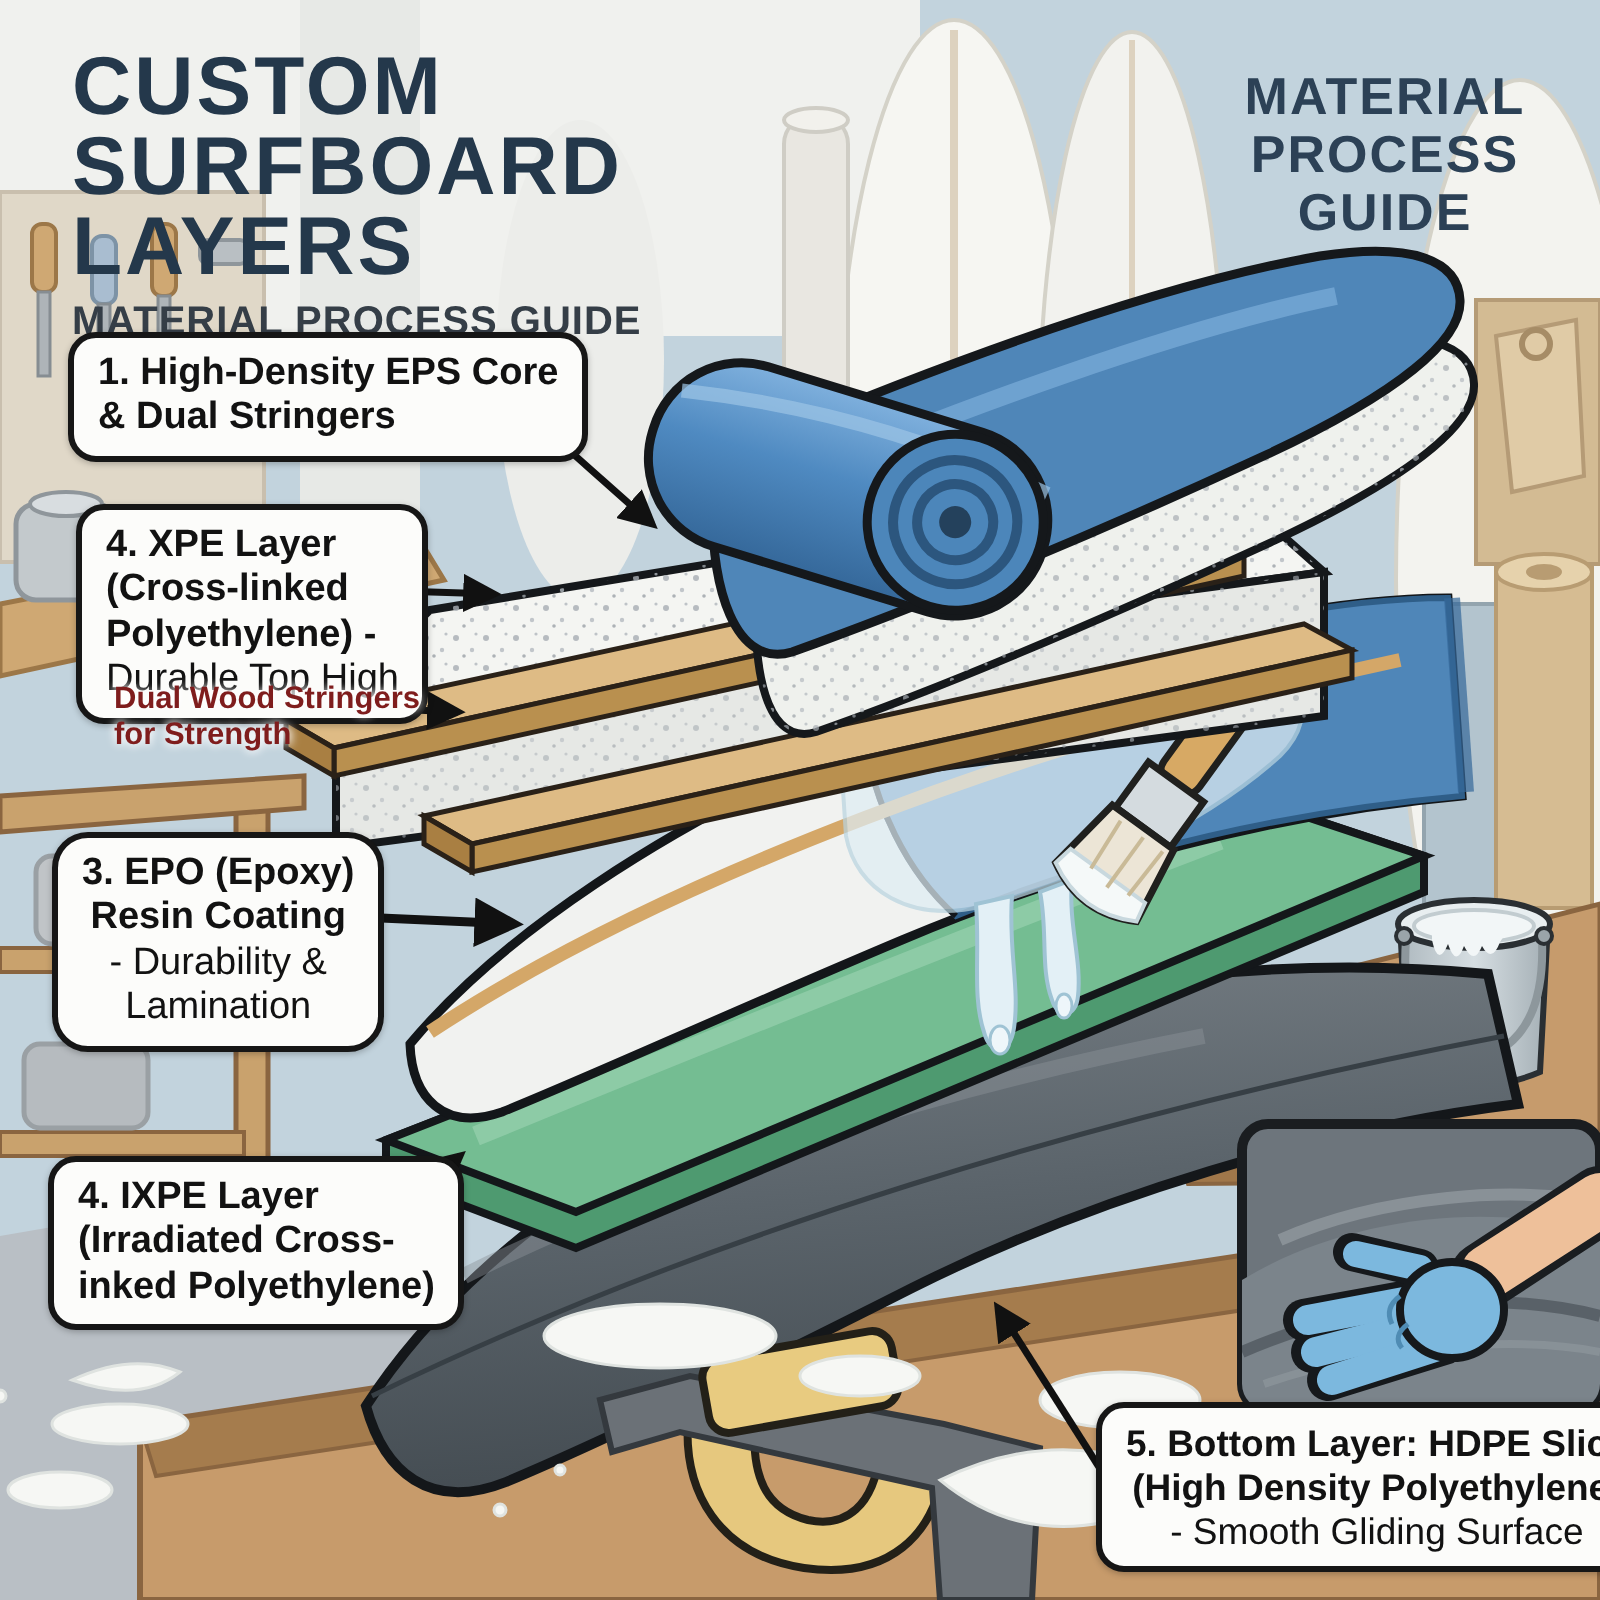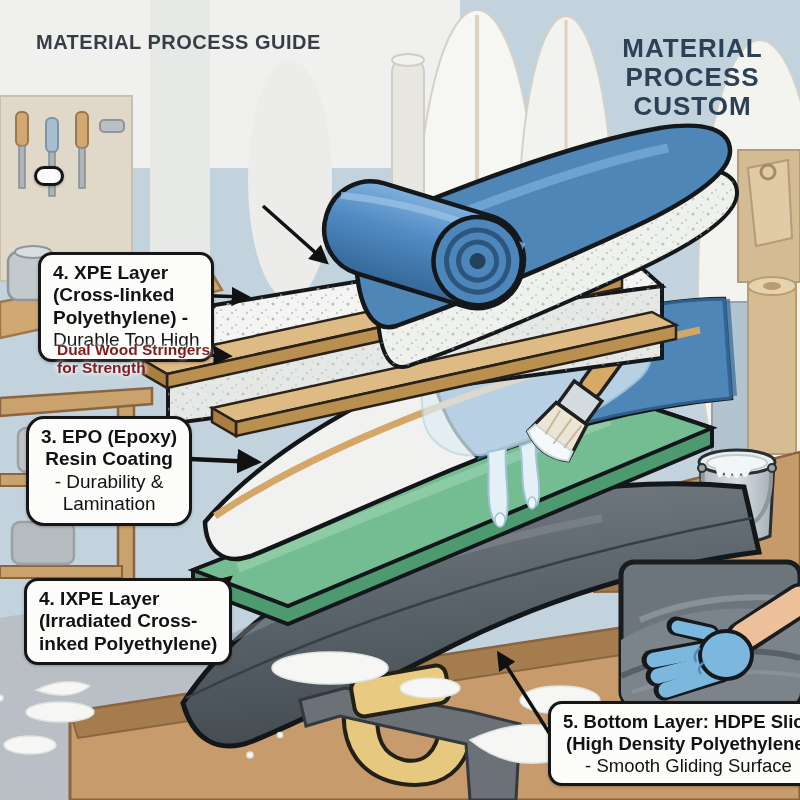--- a/index.html
+++ b/index.html
@@ -287,28 +287,33 @@
     <path d="M184,295 L247,297" marker-end="url(#ah)"></path>
     <path d="M186,354 L229,356" marker-end="url(#ah)"></path>
     <path d="M168,458 L257,462" marker-end="url(#ah)" stroke-width="4.5"></path>
     <path d="M191,611 L230,578" marker-end="url(#ah)"></path>
     <path d="M553,739 L499,654" marker-end="url(#ah)"></path>
   </g>
 </svg>
 
 <div class="overlay">
   <div class="title-block">
+    <div class="title-main pre">CUSTOM
+SURFBOARD
+LAYERS</div>
     <div class="title-sub">MATERIAL PROCESS GUIDE</div>
   </div>
 
   <div class="corner-guide pre">MATERIAL
 PROCESS
-CUSTOM</div>
+GUIDE</div>
 
   <div class="callout c1">
+    <span class="c-title pre">1. High-Density EPS Core
+&amp; Dual Stringers</span>
   </div>
 
   <div class="callout c2">
     <span class="c-title pre">4. XPE Layer
 (Cross-linked
 Polyethylene) -</span>
     <span class="c-desc pre">Durable Top High</span>
   </div>
 
   <div class="stringer-note pre">Dual Wood Stringers

